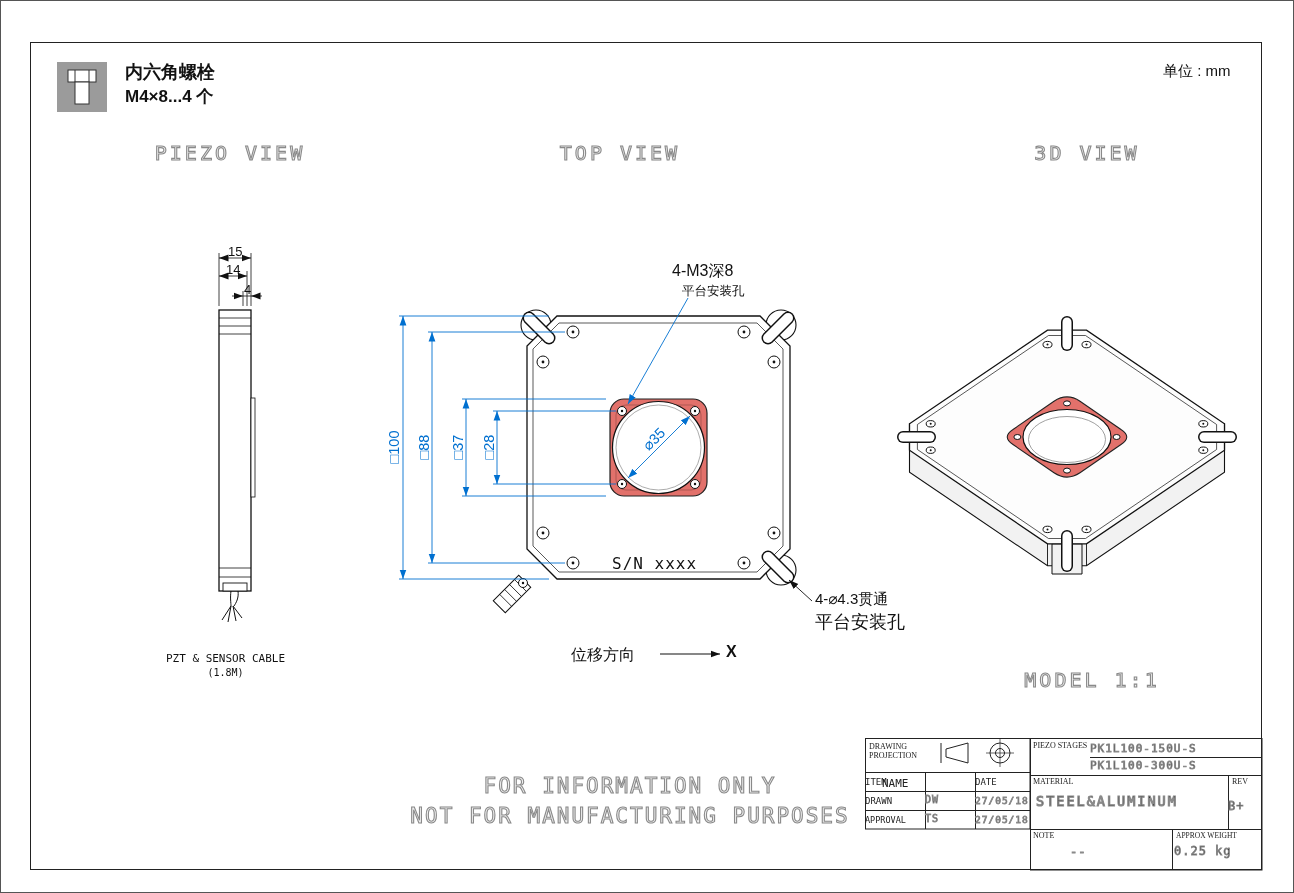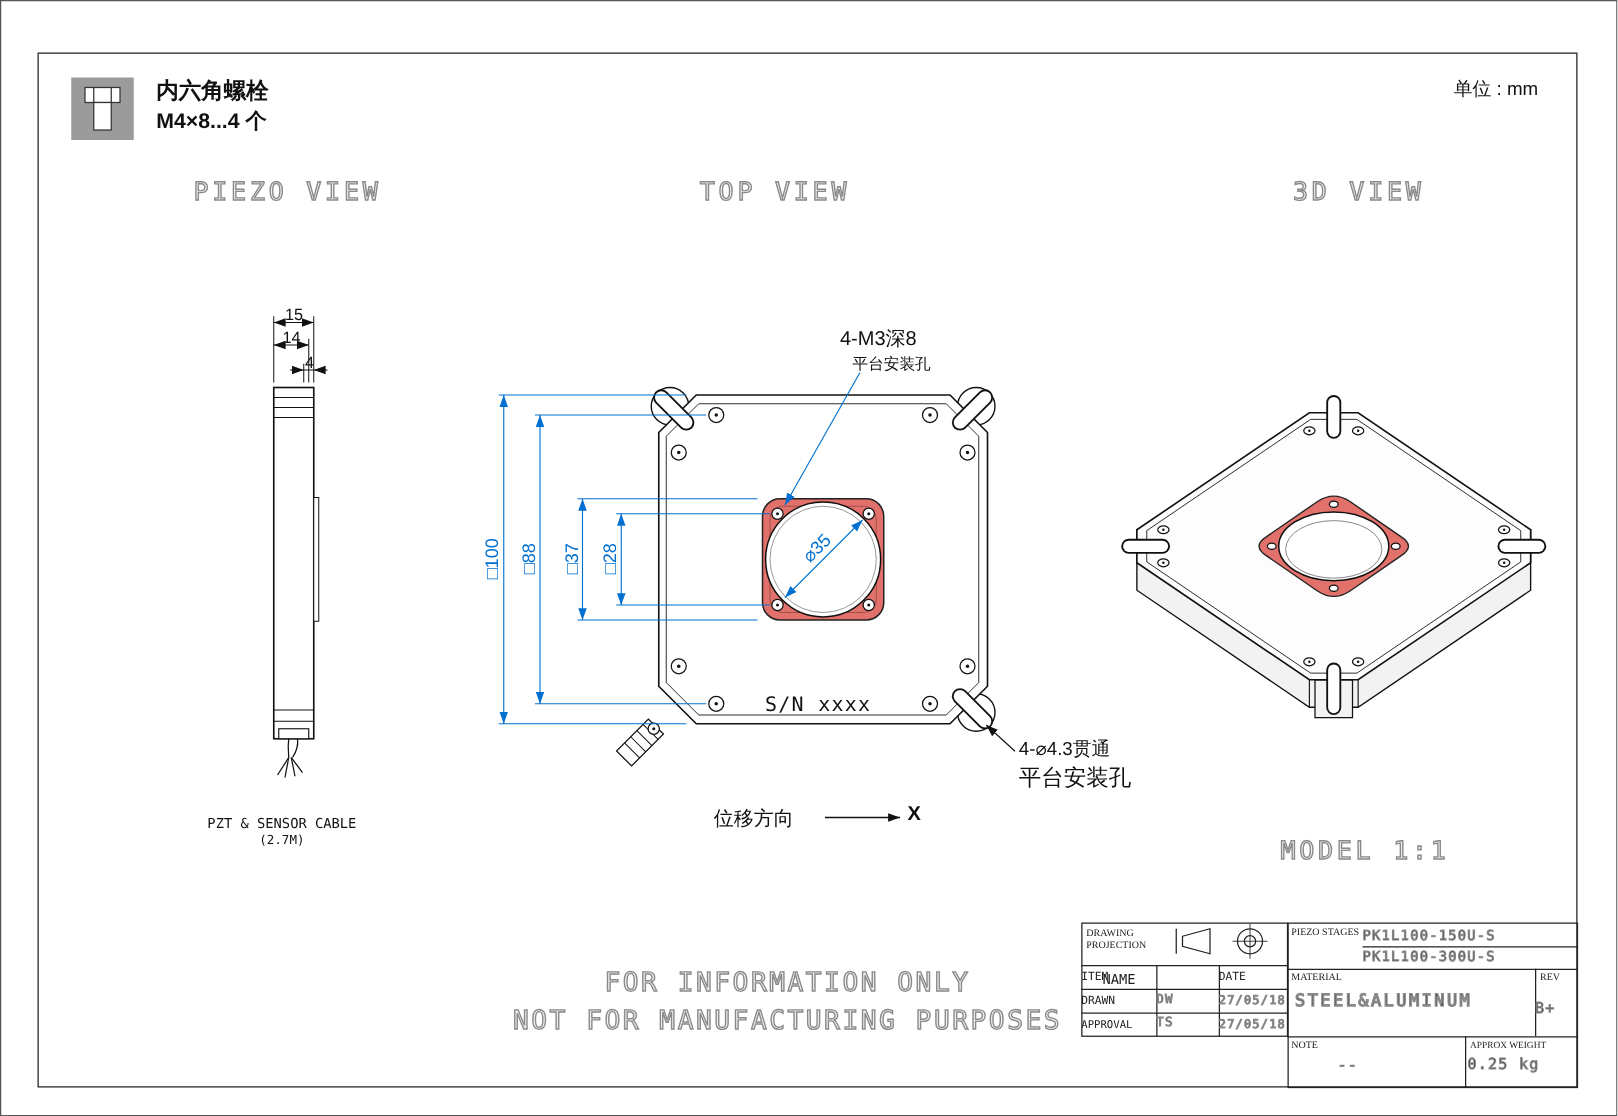--- a/index.html
+++ b/index.html
@@ -247,21 +247,21 @@
 <div class="abs" style="left:1163px; top:62px; font-size:15px;">单位 : mm</div>
 
 <div class="abs hollow" style="left:150px; top:141px; width:160px; text-align:center; font-size:20px;">PIEZO VIEW</div>
 <div class="abs hollow" style="left:530px; top:141px; width:180px; text-align:center; font-size:20px;">TOP VIEW</div>
 <div class="abs hollow" style="left:1007px; top:141px; width:160px; text-align:center; font-size:20px;">3D VIEW</div>
 
 <div class="abs" style="left:228px; top:244px; font-size:13px;">15</div>
 <div class="abs" style="left:226px; top:262px; font-size:13px;">14</div>
 <div class="abs" style="left:244px; top:282px; font-size:13px;">4</div>
 <div class="abs mono" style="left:148px; top:652px; width:155px; text-align:center; font-size:11px;">PZT &amp; SENSOR CABLE</div>
-<div class="abs mono" style="left:148px; top:667px; width:155px; text-align:center; font-size:10px;">(2.7M)</div>
+<div class="abs mono" style="left:148px; top:667px; width:155px; text-align:center; font-size:10px;">(1.8M)</div>
 
 <div class="abs vdim" style="left:366px; top:439px;">□100</div>
 <div class="abs vdim" style="left:396px; top:439px;">□88</div>
 <div class="abs vdim" style="left:430px; top:439px;">□37</div>
 <div class="abs vdim" style="left:461px; top:439px;">□28</div>
 <div class="abs bluetxt" style="left:622px; top:431px; width:64px; text-align:center; font-size:14.5px; transform:rotate(-45deg);">⌀35</div>
 <div class="abs" style="left:672px; top:261px; font-size:16px;">4-M3深8</div>
 <div class="abs" style="left:682px; top:283px; font-size:12.5px;">平台安装孔</div>
 <div class="abs" style="left:815px; top:590px; font-size:15px;">4-⌀4.3贯通</div>
 <div class="abs" style="left:815px; top:610px; font-size:18px;">平台安装孔</div>

